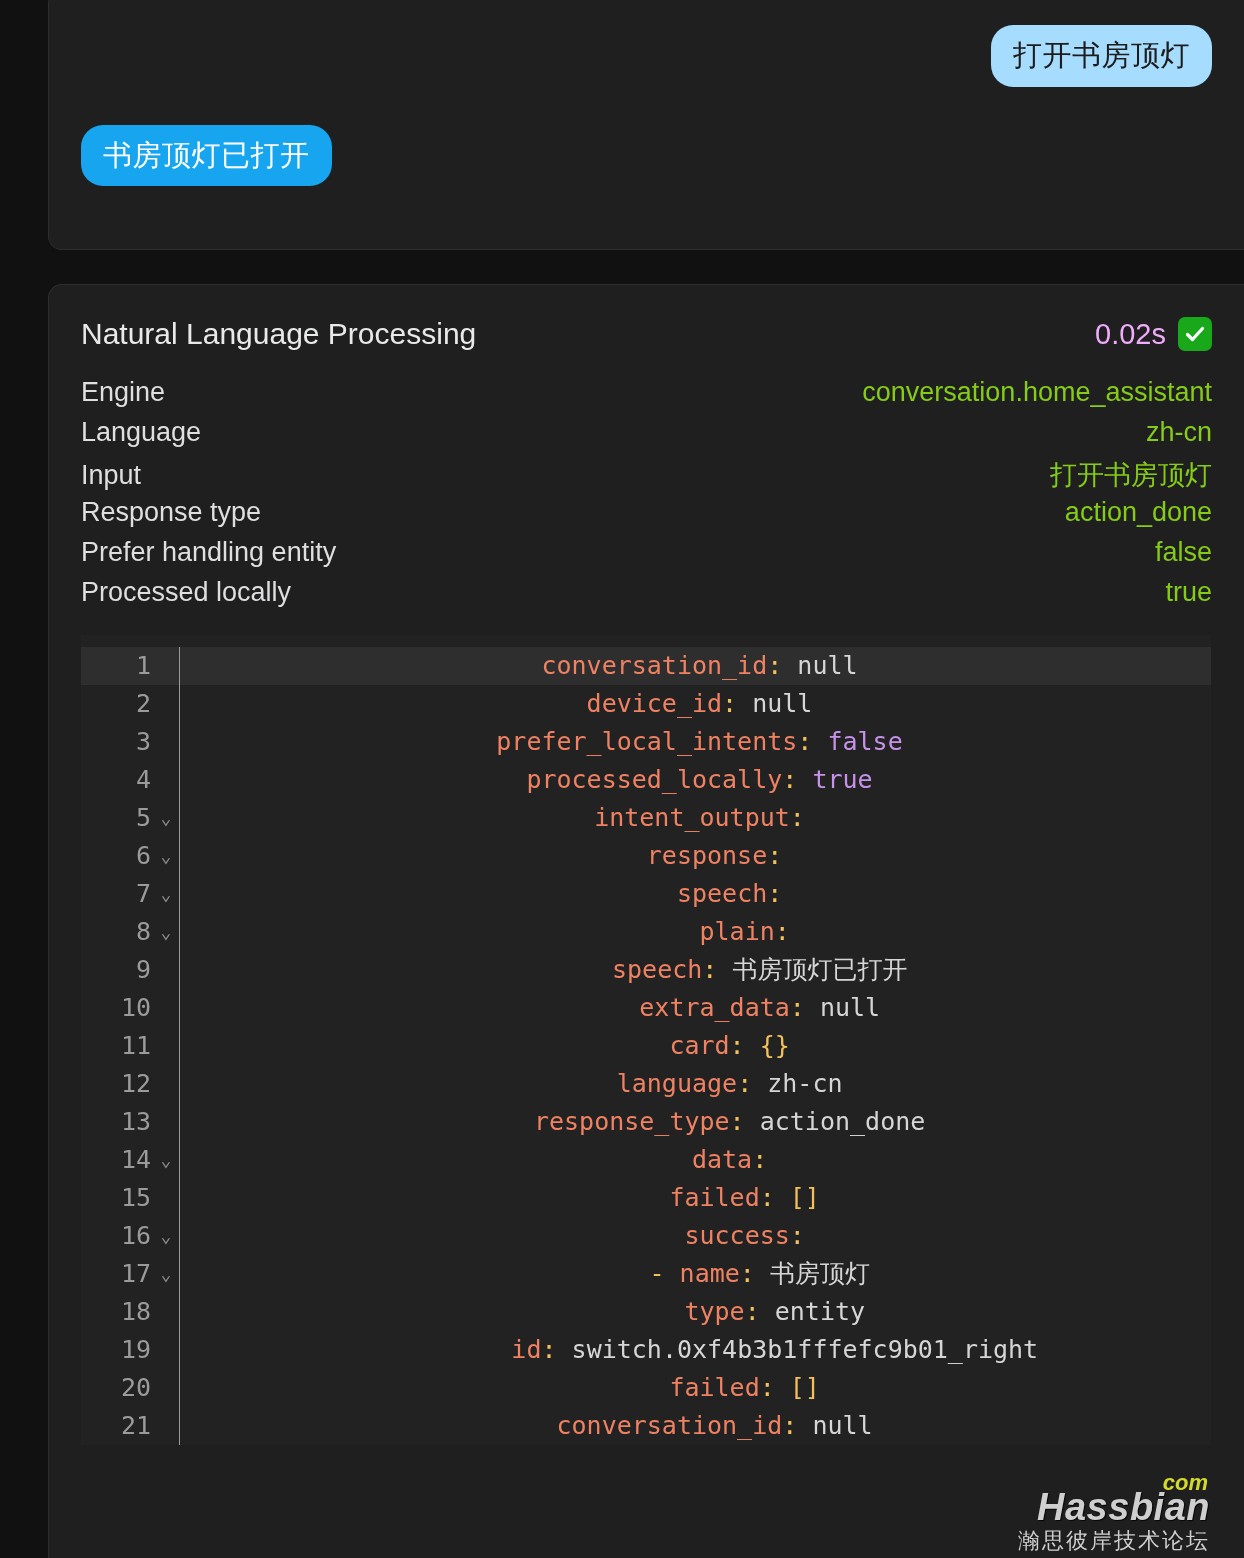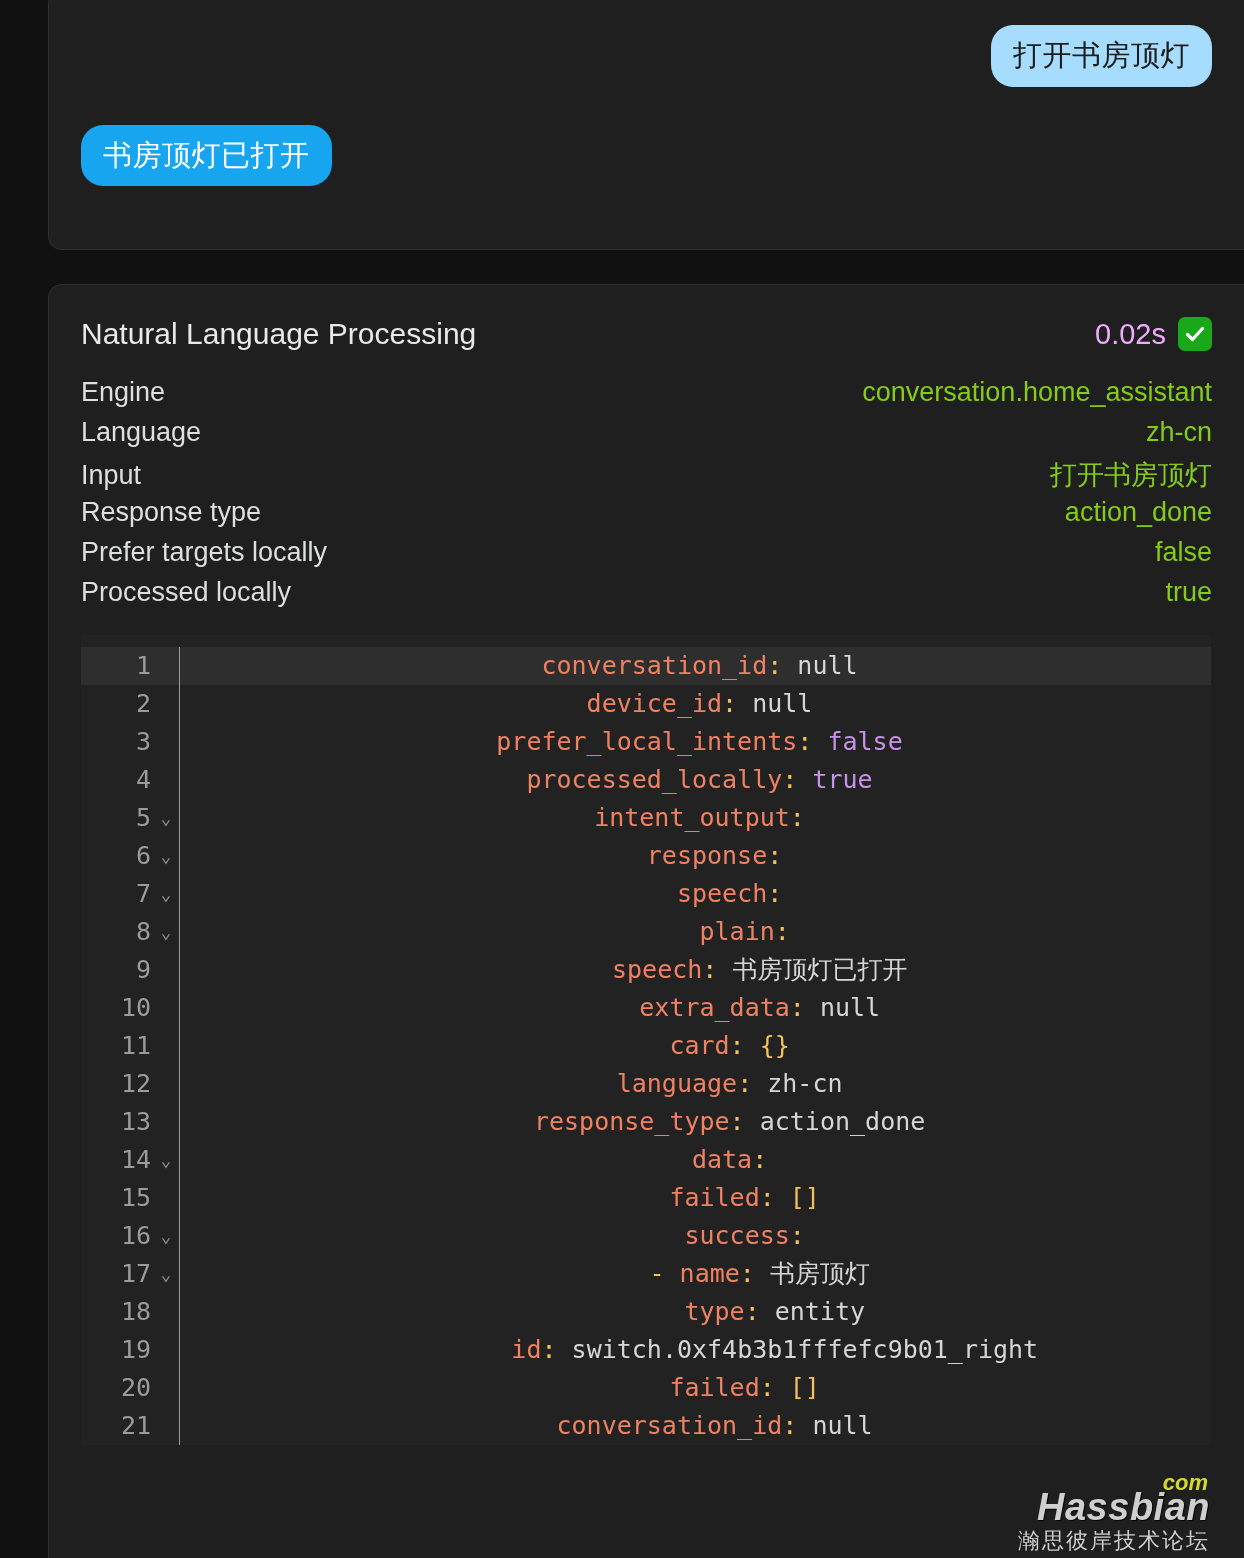--- a/index.html
+++ b/index.html
@@ -275,21 +275,21 @@
     </div>
     <div class="info-row">
       <span class="info-label">Input</span>
       <span class="info-value">打开书房顶灯</span>
     </div>
     <div class="info-row">
       <span class="info-label">Response type</span>
       <span class="info-value">action_done</span>
     </div>
     <div class="info-row">
-      <span class="info-label">Prefer targets locally</span>
+      <span class="info-label">Prefer handling entity</span>
       <span class="info-value">false</span>
     </div>
     <div class="info-row">
       <span class="info-label">Processed locally</span>
       <span class="info-value">true</span>
     </div>
   </div>
 
   <div class="raw-panel">
     <div class="code-block" id="code-block">

